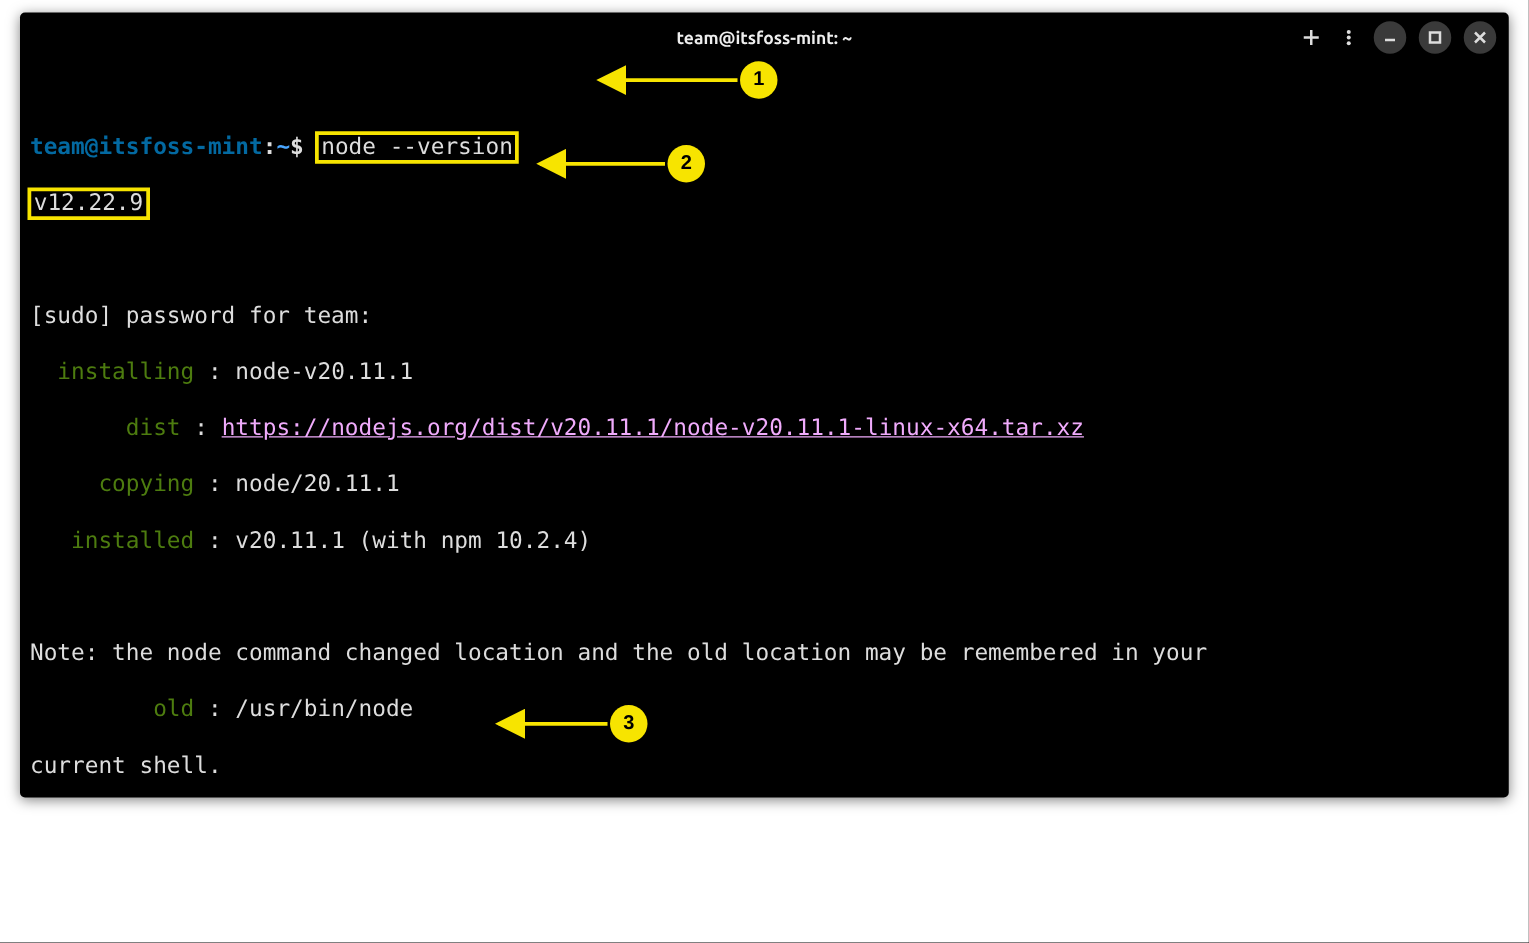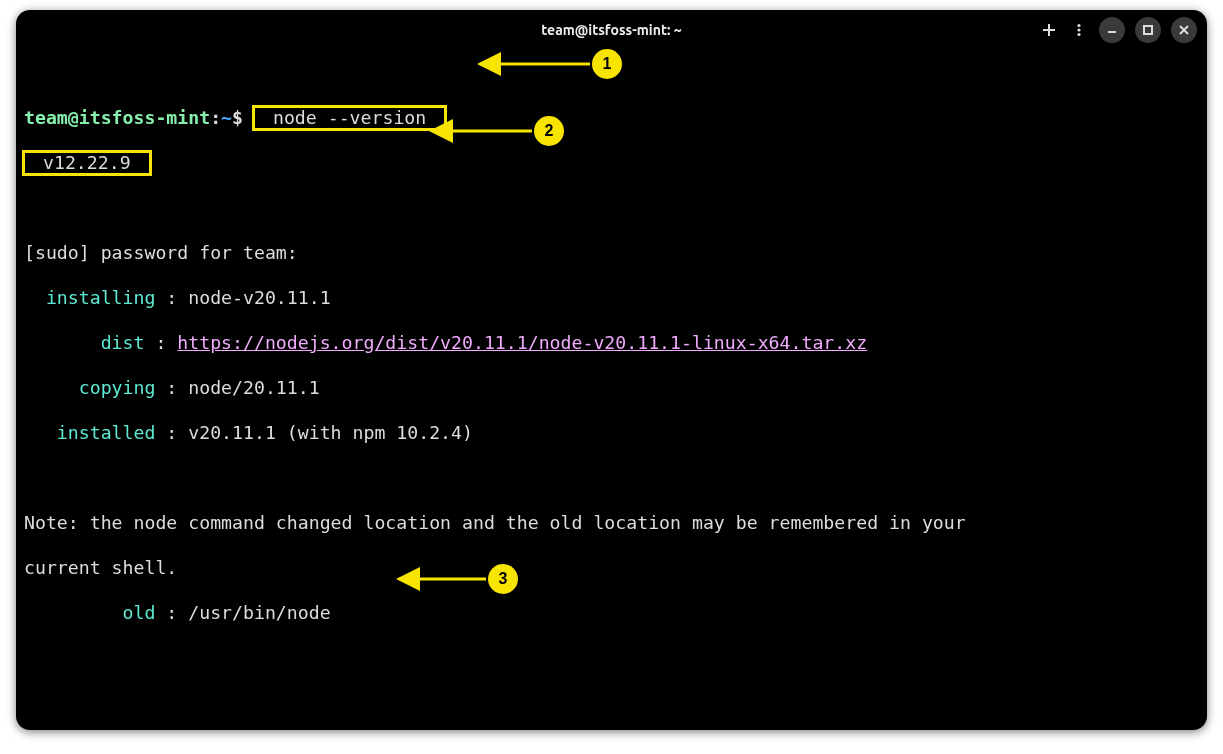--- a/index.html
+++ b/index.html
@@ -10,25 +10,25 @@
     width: 1223px;
     height: 754px;
     box-sizing: border-box;
   }
   .window-wrap {
     padding: 10px 16px 18px 16px;
     box-sizing: border-box;
   }
   .window {
     background: #000;
-    border-radius: 14px;
+    border-radius: 4px;
     overflow: hidden;
     position: relative;
     box-shadow: 0 2px 10px rgba(0,0,0,0.5);
-    height: 720px;
+    height: 628px;
   }
   .titlebar {
     height: 40px;
     display: flex;
     align-items: center;
     justify-content: center;
     position: relative;
     color: #ddd;
     font-family: Ubuntu, Cantarell, sans-serif;
     font-size: 14px;
@@ -68,29 +68,29 @@
     font-size: 18.2px;
     line-height: 22.5px;
     color: #ddd;
     position: relative;
     white-space: pre;
   }
   .term-line {
     white-space: pre;
   }
   .blank-line { height: 22.5px; }
-  .prompt-user { color: #86efac; font-weight: bold; }
+  .prompt-user { color: #0369a1; font-weight: bold; }
   .prompt-sep { color: #ddd; font-weight: bold; }
   .prompt-path { color: #4aa6ff; font-weight: bold; }
-  .kw { color: #5eead4; }
+  .kw { color: #4d7c0f; }
   .url { color: #f0abfc; text-decoration: underline; }
   .hl {
     display: inline-block;
     border: 3px solid #f7e400;
-    padding: 0 18px;
+    padding: 0 2px;
     margin: -3px -2px;
     line-height: 20px;
   }
   .callout {
     position: absolute;
     pointer-events: none;
   }
   .bubble {
     width: 30px;
     height: 30px;
@@ -153,22 +153,22 @@
 <div class="term-line"><span class="prompt-user">team@itsfoss-mint</span><span class="prompt-sep">:</span><span class="prompt-path">~</span><span class="prompt-sep">$ </span><span class="hl">node --version</span></div>
 <div class="term-line"><span class="hl">v12.22.9</span></div>
 <div class="blank-line"></div>
 <div class="term-line">[sudo] password for team: </div>
 <div class="term-line"><span class="kw">  installing</span><span> : node-v20.11.1</span></div>
 <div class="term-line"><span class="kw">       dist</span><span> : </span><span class="url">https://nodejs.org/dist/v20.11.1/node-v20.11.1-linux-x64.tar.xz</span></div>
 <div class="term-line"><span class="kw">     copying</span><span> : node/20.11.1</span></div>
 <div class="term-line"><span class="kw">   installed</span><span> : v20.11.1 (with npm 10.2.4)</span></div>
 <div class="blank-line"></div>
 <div class="term-line">Note: the node command changed location and the old location may be remembered in your</div>
+<div class="term-line"><span class="kw">         old</span><span> : /usr/bin/node</span></div>
 <div class="term-line">current shell.</div>
-<div class="term-line"><span class="kw">         old</span><span> : /usr/bin/node</span></div>
 
 
 
 
 
 
 
 
 
 

